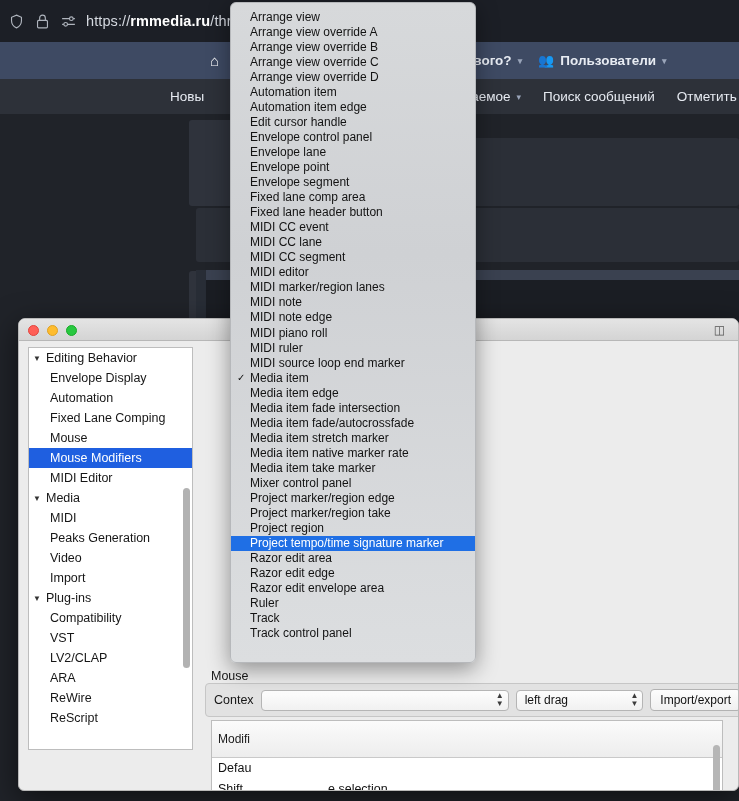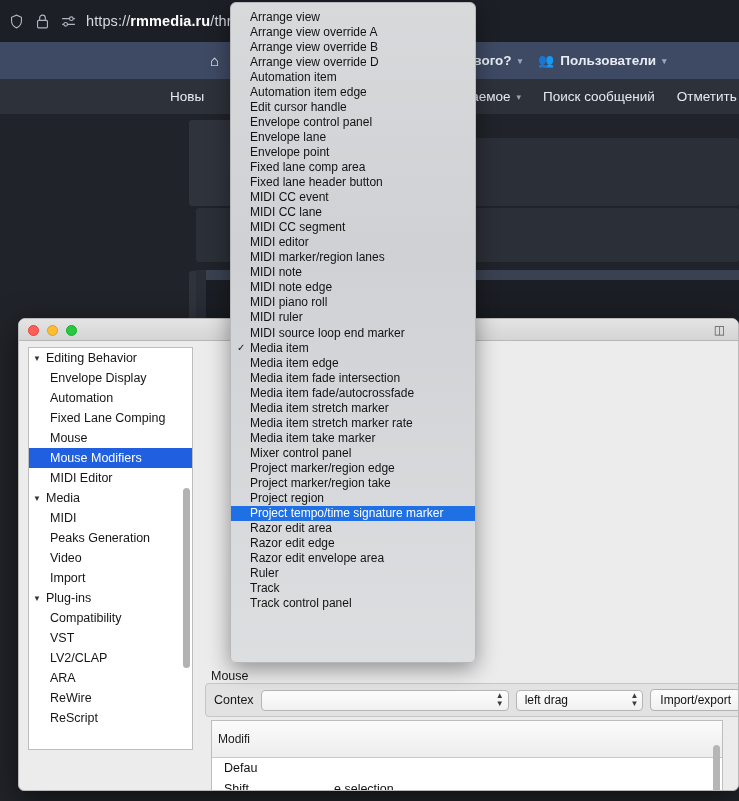--- a/index.html
+++ b/index.html
@@ -143,21 +143,21 @@
   .th {
     height: 37px; background: linear-gradient(#fbfbfb,#ededed);
     border-bottom: 1px solid #c9c9c9;
     font-size: 12px; color: #1a1a1a; display: flex; align-items: center; padding-left: 6px;
   }
   .trow {
     height: 20.5px; display: flex; align-items: center;
     font-size: 12.5px; color: #111; white-space: nowrap; padding-left: 6px;
   }
   .trow .act { margin-left: 12px; }
-  .mcol { width: 98px; flex: none; margin-left: 6px; }
+  .mcol { width: 98px; flex: none; }
   .vscroll {
     position: absolute; right: 2px; top: 24px; width: 7px; height: 275px;
     background: #b6b6b6; border-radius: 4px;
   }
 
   
   .menu {
     position: absolute; left: 230px; top: 2px; width: 246px; height: 661px;
     background: linear-gradient(180deg,#d7d9db 0%,#cfd1d4 38%, #dcdee0 100%);
     border: 1px solid #b6b8bb; border-radius: 6px;
@@ -397,20 +397,24 @@
         <div class="menu-item">
           <span class="tick"></span>
           <span>Arrange view override A</span>
         </div>
         <div class="menu-item">
           <span class="tick"></span>
           <span>Arrange view override B</span>
         </div>
         <div class="menu-item">
           <span class="tick"></span>
+          <span>Arrange view override C</span>
+        </div>
+        <div class="menu-item">
+          <span class="tick"></span>
           <span>Arrange view override D</span>
         </div>
         <div class="menu-item">
           <span class="tick"></span>
           <span>Automation item</span>
         </div>
         <div class="menu-item">
           <span class="tick"></span>
           <span>Automation item edge</span>
         </div>
@@ -422,20 +426,24 @@
           <span class="tick"></span>
           <span>Envelope control panel</span>
         </div>
         <div class="menu-item">
           <span class="tick"></span>
           <span>Envelope lane</span>
         </div>
         <div class="menu-item">
           <span class="tick"></span>
           <span>Envelope point</span>
+        </div>
+        <div class="menu-item">
+          <span class="tick"></span>
+          <span>Envelope segment</span>
         </div>
         <div class="menu-item">
           <span class="tick"></span>
           <span>Fixed lane comp area</span>
         </div>
         <div class="menu-item">
           <span class="tick"></span>
           <span>Fixed lane header button</span>
         </div>
         <div class="menu-item">
@@ -493,21 +501,21 @@
         <div class="menu-item">
           <span class="tick"></span>
           <span>Media item fade/autocrossfade</span>
         </div>
         <div class="menu-item">
           <span class="tick"></span>
           <span>Media item stretch marker</span>
         </div>
         <div class="menu-item">
           <span class="tick"></span>
-          <span>Media item stretch marker rate</span>
+          <span>Media item native marker rate</span>
         </div>
         <div class="menu-item">
           <span class="tick"></span>
           <span>Media item take marker</span>
         </div>
         <div class="menu-item">
           <span class="tick"></span>
           <span>Mixer control panel</span>
         </div>
         <div class="menu-item">

